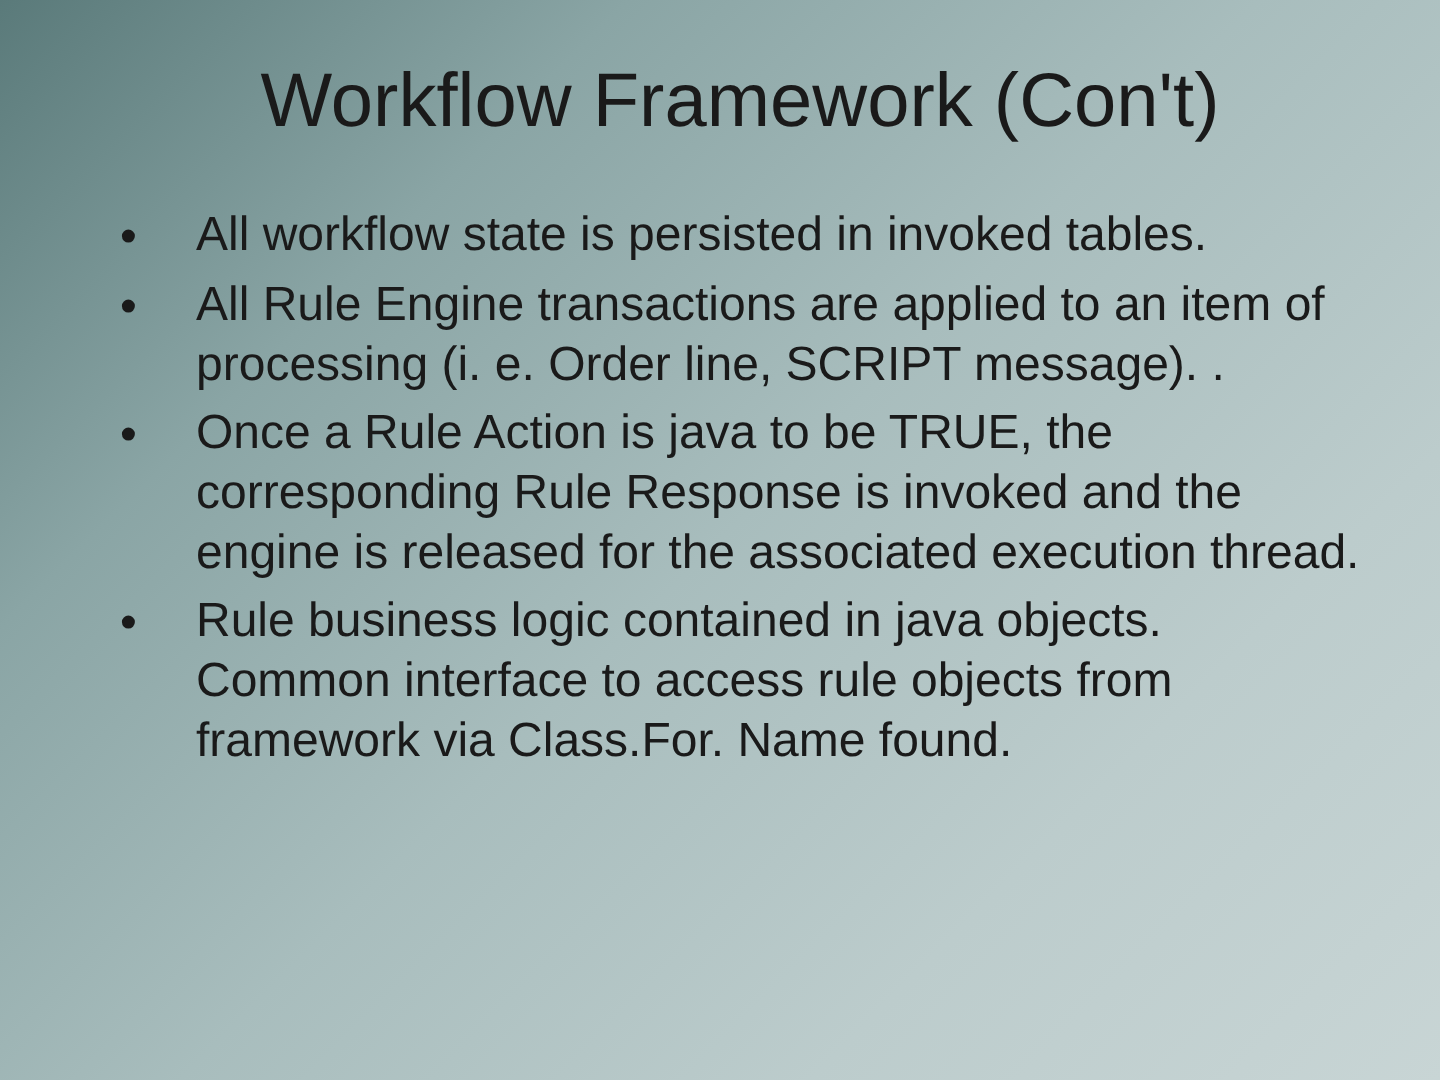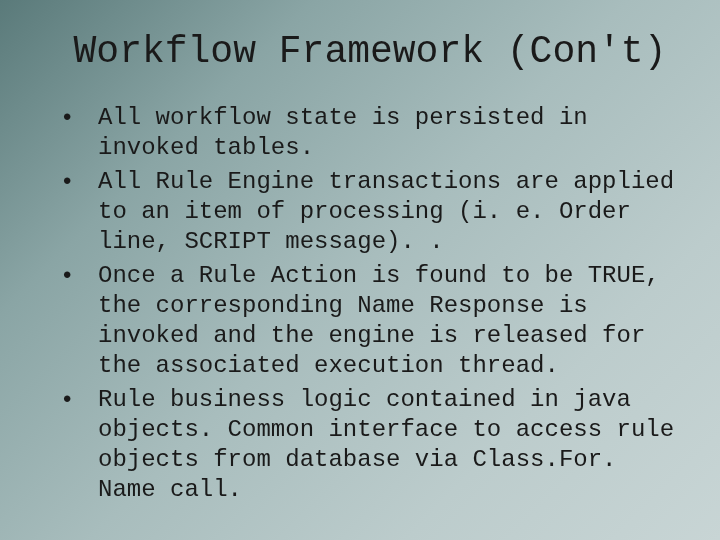--- a/index.html
+++ b/index.html
@@ -6,21 +6,21 @@
     margin: 0;
     padding: 0;
     width: 720px;
     height: 540px;
     overflow: hidden;
   }
   .slide {
     width: 720px;
     height: 540px;
     background: linear-gradient(135deg, #5a7a7a 0%, #8aa5a5 25%, #a8bdbd 50%, #bccccc 75%, #c8d5d5 100%);
-    font-family: Liberation Mono, monospace;
+    font-family: Liberation Sans, sans-serif;
     color: #1a1a1a;
     box-sizing: border-box;
     padding: 20px 40px 40px 60px;
   }
   .title {
     font-size: 38px;
     font-weight: 400;
     text-align: center;
     margin: 10px 0 30px 0;
     letter-spacing: 0px;
@@ -54,20 +54,20 @@
     <div class="row">
       <div class="dot">•</div>
       <div class="txt">All workflow state is persisted in invoked tables.</div>
     </div>
     <div class="row">
       <div class="dot">•</div>
       <div class="txt">All Rule Engine transactions are applied to an item of processing (i. e. Order line, SCRIPT message). .</div>
     </div>
     <div class="row">
       <div class="dot">•</div>
-      <div class="txt">Once a Rule Action is found to be TRUE, the corresponding Name Response is invoked and the engine is released for the associated execution thread.</div>
+      <div class="txt">Once a Rule Action is java to be TRUE, the corresponding Rule Response is invoked and the engine is released for the associated execution thread.</div>
     </div>
     <div class="row">
       <div class="dot">•</div>
-      <div class="txt">Rule business logic contained in java objects. Common interface to access rule objects from database via Class.For. Name call.</div>
+      <div class="txt">Rule business logic contained in java objects. Common interface to access rule objects from framework via Class.For. Name found.</div>
     </div>
   </div>
 </div>
 
 </body></html>

